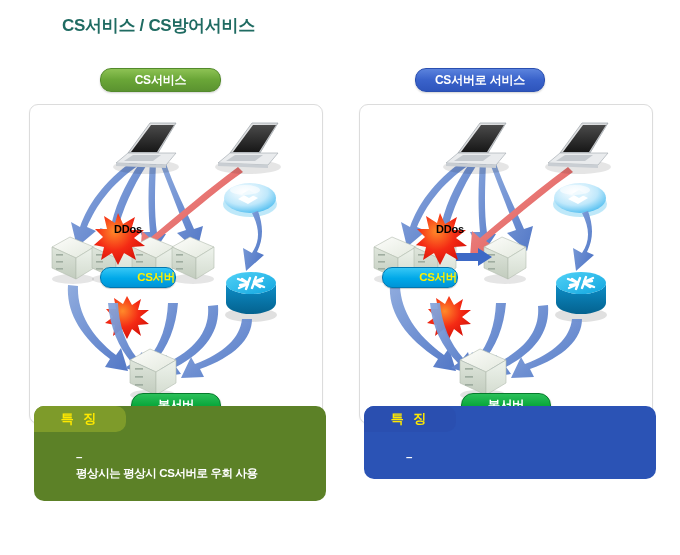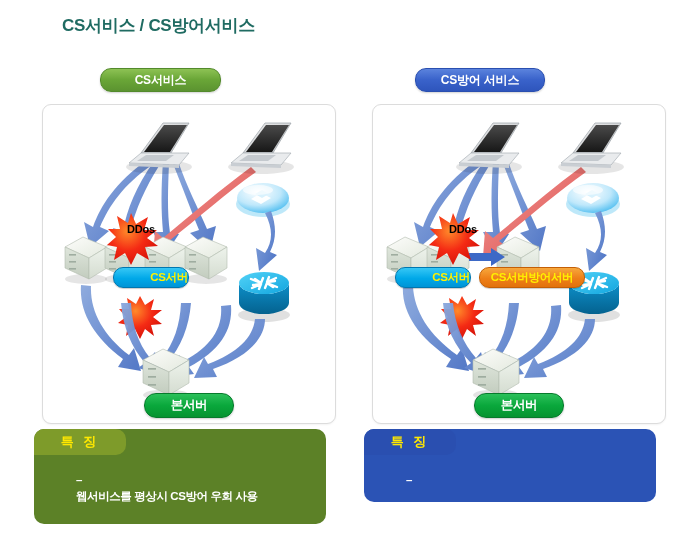--- a/index.html
+++ b/index.html
@@ -38,21 +38,21 @@
     border:1px solid #538a2c;
   }
   .hdr-blue{
     left:65px;width:128px;
     background:linear-gradient(180deg,#5b83dd 0%,#3a63cb 48%,#2e55bc 100%);
     border:1px solid #2a4fb0;
   }
 
   
   .panel{
-    position:absolute;left:22px;top:104px;width:292px;height:318px;
+    position:absolute;left:9px;top:104px;width:292px;height:318px;
     background:#ffffff;border:1px solid #dcdcdc;border-radius:9px;
     box-shadow:0 1px 2px rgba(0,0,0,.05);overflow:hidden;
   }
   .panel svg{display:block;}
 
   
   .pill{
     position:absolute;height:19px;line-height:19px;border-radius:10px;
     font-size:11.5px;font-weight:bold;text-align:center;white-space:nowrap;
     letter-spacing:-0.3px;
@@ -76,21 +76,21 @@
   }
   .pill-main{border:1px solid #077a2c;}
 
   .ddos-label{
     position:absolute;font-size:11px;font-weight:bold;color:#000000;
     letter-spacing:-0.2px;white-space:nowrap;
   }
 
   
   .feat{
-    position:absolute;left:14px;top:429px;width:292px;
+    position:absolute;left:14px;top:406px;width:292px;
     border-radius:10px;box-sizing:border-box;
     padding:26px 14px 12px 14px;
     color:#ffffff;
   }
   .feat-green{background:#5c8127;}
   .feat-blue{background:#2b53b5;}
   .feat-green{height:95px;}
   .feat-blue{height:73px;}
 
   .feat-tab{
@@ -306,34 +306,34 @@
       <div class="pill pill-cs" style="left:70px;top:162px;width:74px;">CS서버</div>
 
       <div class="pill pill-main" style="left:79px;top:288px;width:88px;height:23px;line-height:23px;font-size:12.5px;border-radius:12px;">본서버</div>
     </div>
 
     <div class="feat feat-green">
       <div class="feat-tab tab-green">특 징</div>
       <ul class="feat-list">
         <li>
           <span>–</span>
-          <span>웹서비스를 평상시 CS방어 우회 사용</span>
+          <span>평상시는 평상시 CS서버로 우회 사용</span>
         </li>
         <li>
           <span>–</span>
           
         </li>
 
       </ul>
     </div>
   </div>
 
   <div class="col col-right">
 
-    <div class="hdr-pill hdr-blue">CS방어 서비스</div>
+    <div class="hdr-pill hdr-blue">CS서버로 서비스</div>
 
     <div class="panel">
       <svg width="292" height="318" viewBox="0 0 292 318" xmlns="http://www.w3.org/2000/svg">
         <defs>
           <linearGradient id="lapScreenR" x1="0" y1="0" x2="0" y2="1">
             <stop offset="0" stop-color="#4a4a4a"></stop>
               <stop offset="1" stop-color="#171717"></stop>
           </linearGradient>
           <linearGradient id="lapBaseR" x1="0" y1="0" x2="1" y2="1">
             <stop offset="0" stop-color="#f2f2f2"></stop>
@@ -498,21 +498,20 @@
               <rect x="5" y="29" width="8" height="1.7"></rect>
               <rect x="5" y="37" width="8" height="1.7"></rect>
             </g>
         </g>
       </svg>
 
       <div class="ddos-label" style="left:76px;top:118px;">DDos</div>
 
       <div class="pill pill-cs" style="left:22px;top:162px;width:74px;">CS서버</div>
 
-      <div class="pill pill-def" style="left:106px;top:162px;width:104px;">CS서버방어서버</div>
 
       <div class="pill pill-main" style="left:79px;top:288px;width:88px;height:23px;line-height:23px;font-size:12.5px;border-radius:12px;">본서버</div>
     </div>
 
     <div class="feat feat-blue">
       <div class="feat-tab tab-blue">특 징</div>
       <ul class="feat-list">
         <li>
           <span>–</span>
           

